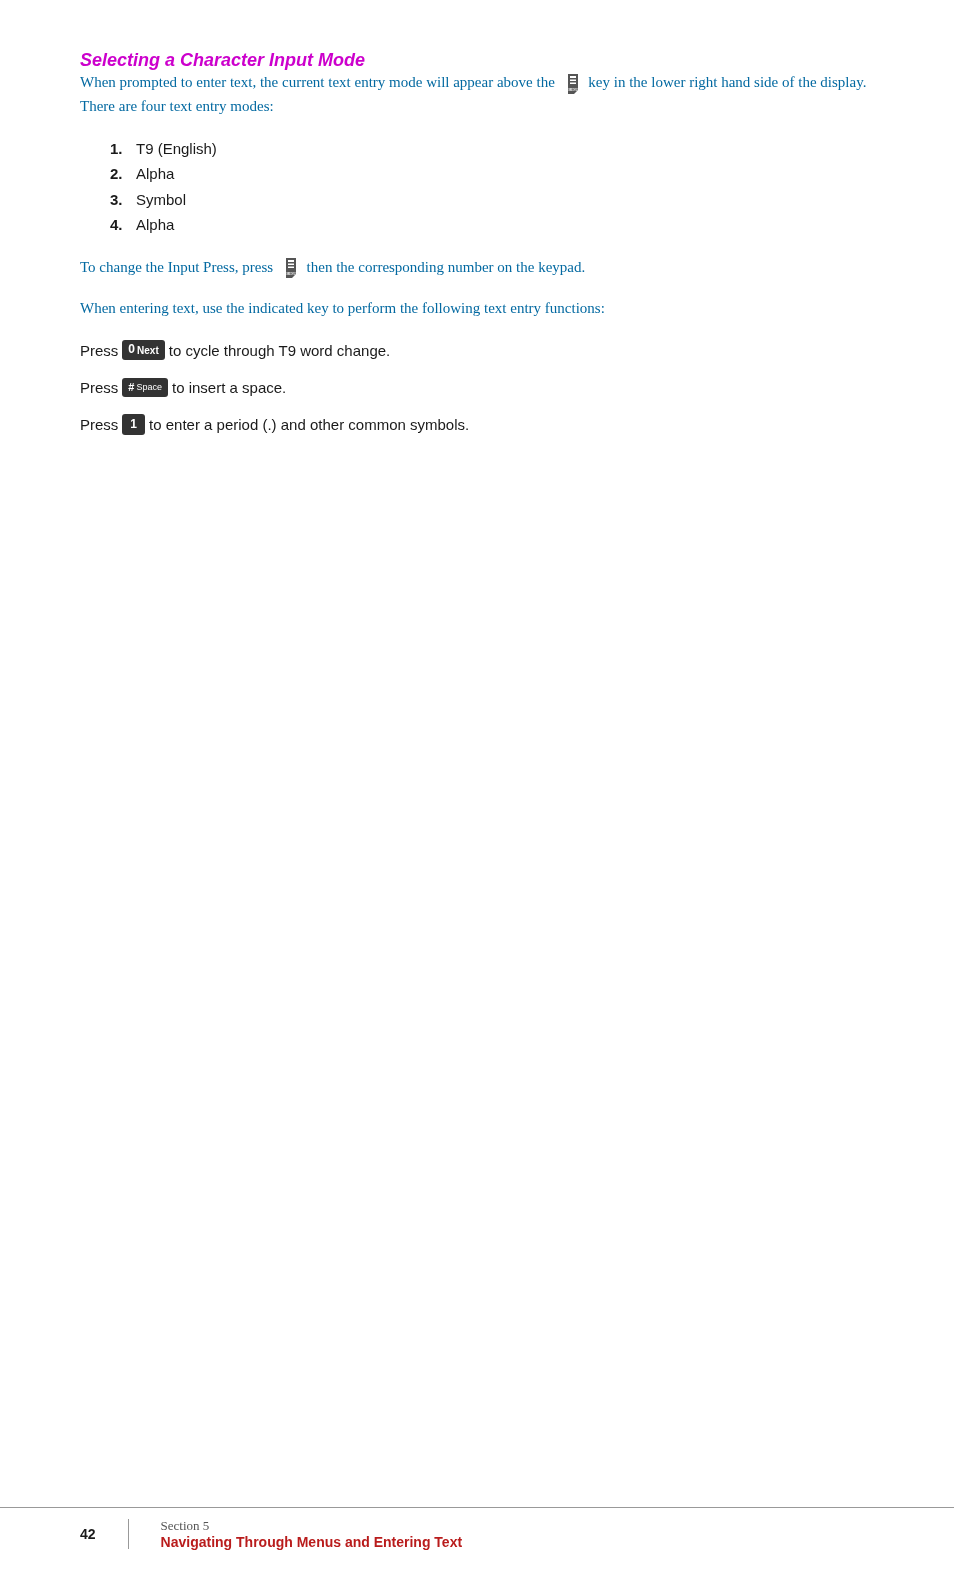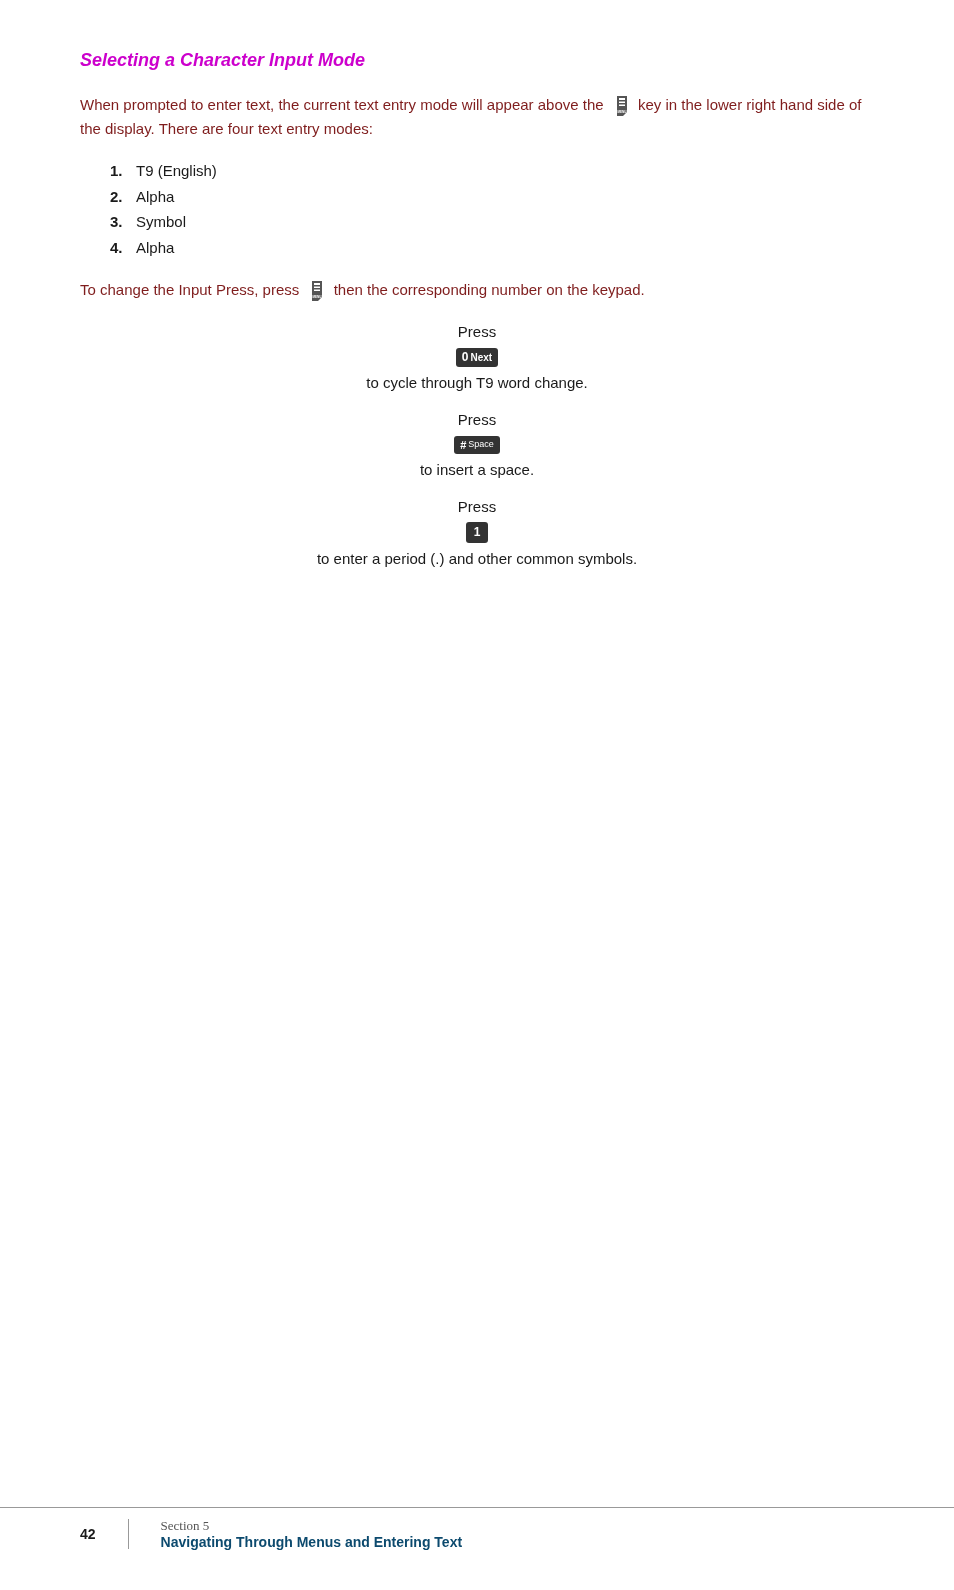--- a/index.html
+++ b/index.html
@@ -15,29 +15,29 @@
     }
 
     .page-content {
       padding: 50px 80px 80px 80px;
     }
 
     .page-title {
       font-size: 18px;
       font-weight: bold;
       color: #cc00cc;
-      margin-bottom: 22px;
       font-style: italic;
     }
 
     .body-text {
       font-size: 15px;
       line-height: 1.55;
-      color: #7f1d1d;
+      color: #0369a1;
       margin-bottom: 18px;
+      font-family: Liberation Serif, serif;
     }
 
     .numbered-list {
       margin-left: 30px;
       margin-bottom: 18px;
     }
 
     .numbered-list li {
       font-size: 15px;
       line-height: 1.7;
@@ -56,21 +56,20 @@
 
     .press-line {
       font-size: 15px;
       line-height: 1.55;
       color: #1a1a1a;
       margin-bottom: 14px;
       display: flex;
       align-items: center;
       flex-wrap: wrap;
       gap: 4px;
-      flex-direction: column;
     }
 
     
     .menu-key-icon {
       display: inline-block;
       width: 22px;
       height: 22px;
       vertical-align: middle;
       position: relative;
     }
@@ -159,21 +158,21 @@
 
     .footer-divider {
       width: 1px;
       height: 30px;
       background: #999;
     }
 
     .footer-nav-title {
       font-size: 14px;
       font-weight: bold;
-      color: #0c4a6e;
+      color: #b91c1c;
     }
 
     .inline-icon {
       display: inline-block;
       vertical-align: middle;
       margin: 0 2px;
     }
   </style>
 </head>
 <body>
@@ -229,20 +228,21 @@
           <path d="M6,2 L12,2 L12,4 L6,4 Z" fill="white"></path>
           <path d="M6,5.5 L12,5.5 L12,7 L6,7 Z" fill="white"></path>
           <path d="M6,8.5 L12,8.5 L12,10 L6,10 Z" fill="white"></path>
           <text x="9" y="17" text-anchor="middle" fill="white" font-size="3" font-weight="bold">MENU</text>
         </g>
       </svg>
     </span>
     <span>then the corresponding number on the keypad.</span>
   </p>
 
+  <p class="body-text">When entering text, use the indicated key to perform the following text entry functions:</p>
 
   <div class="press-line">
     <span>Press</span>
     <span class="key-badge-0next">
       <span style="font-size:12px;">0</span>
         <span class="subscript">Next</span>
     </span>
     <span>to cycle through T9 word change.</span>
   </div>
 

